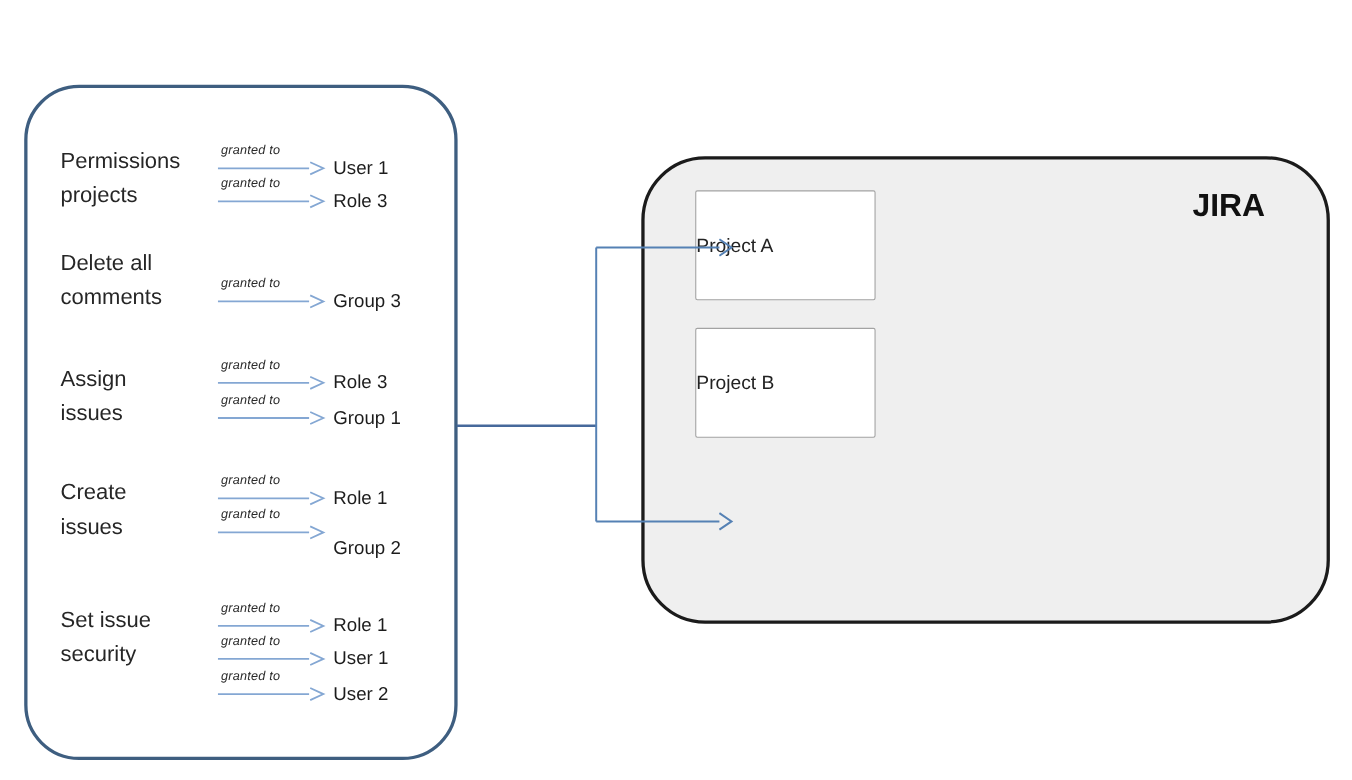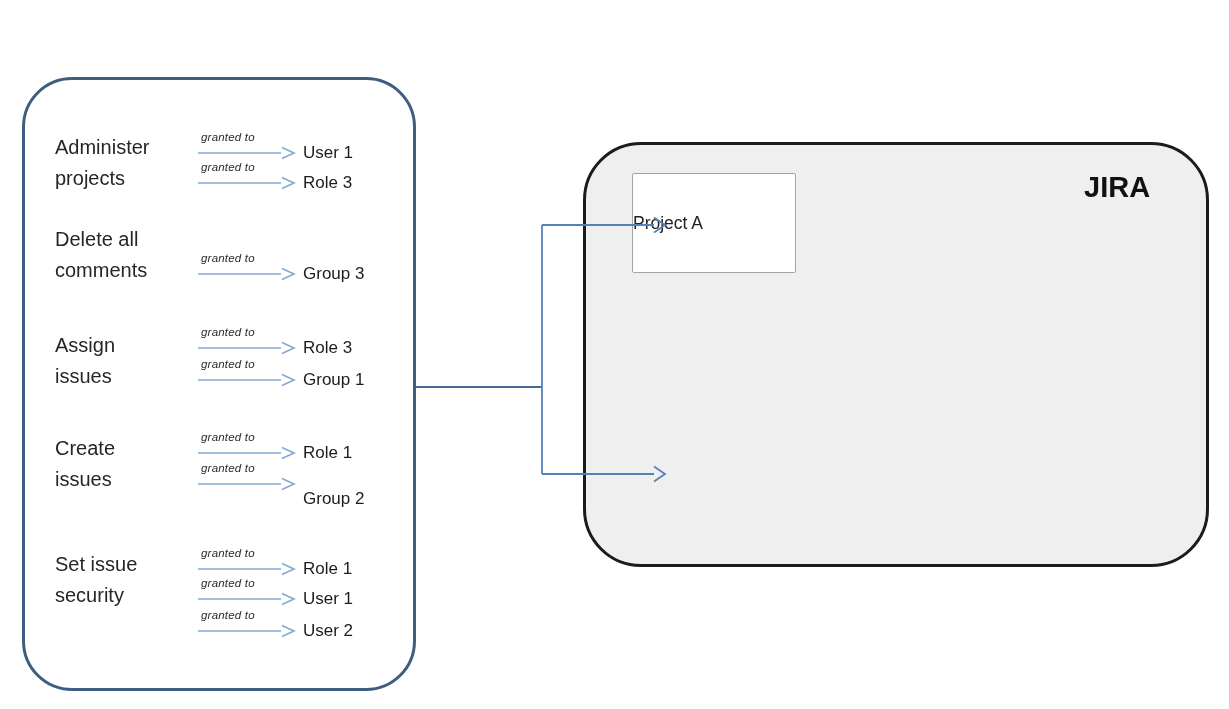--- a/index.html
+++ b/index.html
@@ -49,21 +49,21 @@
   .proj-c{top:422px;}
 </style>
 </head>
 <body>
 
 <div id="canvas">
 
 
   <div class="perm-panel"></div>
 
-  <div class="perm-name" style="top:132px">Administer
+  <div class="perm-name" style="top:132px">Permissions
 projects</div>
   <div class="perm-name" style="top:224px">Delete all
 comments</div>
   <div class="perm-name" style="top:330px">Assign
 issues</div>
   <div class="perm-name" style="top:433px">Create
 issues</div>
   <div class="perm-name" style="top:549px">Set issue
 security</div>
 
@@ -152,20 +152,23 @@
   <div class="target" style="top:558px">Role 1</div>
   <div class="target" style="top:588px">User 1</div>
   <div class="target" style="top:620px">User 2</div>
 
   <div class="jira-box"></div>
   <div class="jira-label">JIRA</div>
 
   <div class="project-box proj-a">
     <span>Project A</span>
   </div>
+  <div class="project-box proj-b">
+    <span>Project B</span>
+  </div>
 
   <svg class="connector" width="256" height="272" viewBox="0 0 256 272">
     <line x1="0" y1="174" x2="127" y2="174" stroke="#46699B" stroke-width="2.2"></line>
     <polyline points="127,12 127,261" fill="none" stroke="#5581B4" stroke-width="1.8"></polyline>
     <line x1="127" y1="12" x2="239" y2="12" stroke="#5581B4" stroke-width="1.8"></line>
     <polyline points="239,4.5 250,12 239,19.5" fill="none" stroke="#5581B4" stroke-width="1.8"></polyline>
     <line x1="127" y1="261" x2="239" y2="261" stroke="#5581B4" stroke-width="1.8"></line>
     <polyline points="239,253.5 250,261 239,268.5" fill="none" stroke="#5581B4" stroke-width="1.8"></polyline>
   </svg>
 

